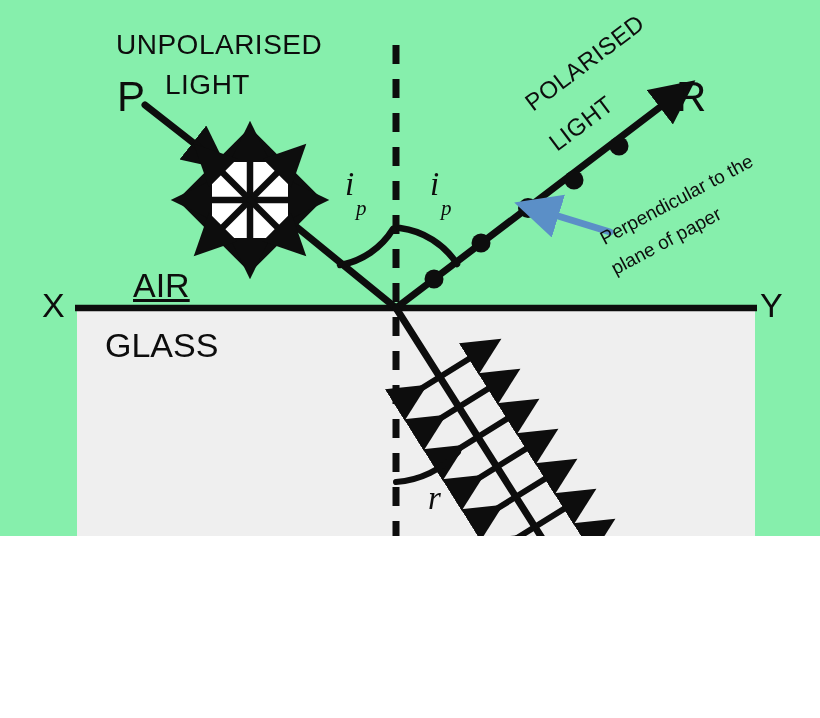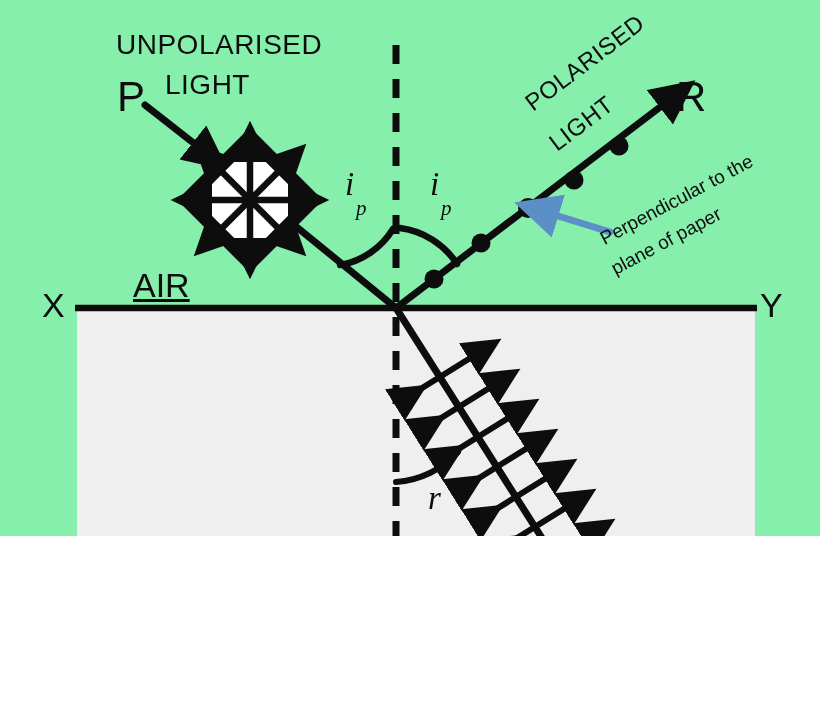--- a/index.html
+++ b/index.html
@@ -122,20 +122,21 @@
   <div class="lbl sans big-pt" style="left:676px; top:76px;">R</div>
 
   <div class="lbl sans big-pt" style="left:586px; top:607px;">S</div>
 
   <div class="lbl sans medium" style="left:42px; top:288px;">X</div>
 
   <div class="lbl sans medium" style="left:760px; top:288px;">Y</div>
 
   <div class="lbl sans medium" style="left:133px; top:268px;text-decoration:underline;">AIR</div>
 
+  <div class="lbl sans medium" style="left:105px; top:328px;">GLASS</div>
 
   <div class="lbl serif-it ang" style="left:345px; top:168px;">i</div>
   <div class="lbl serif-it ang-sub" style="left:356px; top:198px;">p</div>
 
   <div class="lbl serif-it ang" style="left:430px; top:168px;">i</div>
   <div class="lbl serif-it ang-sub" style="left:441px; top:198px;">p</div>
 
   <div class="lbl serif-it ang" style="left:428px; top:482px;">r</div>
 
   <div class="lbl sans ann" style="left:597px; top:231px; transform:rotate(-28deg); transform-origin:left top;">Perpendicular to the</div>

